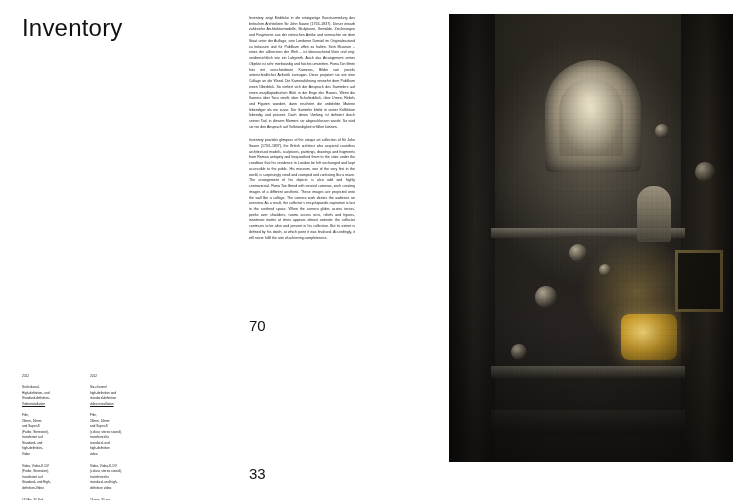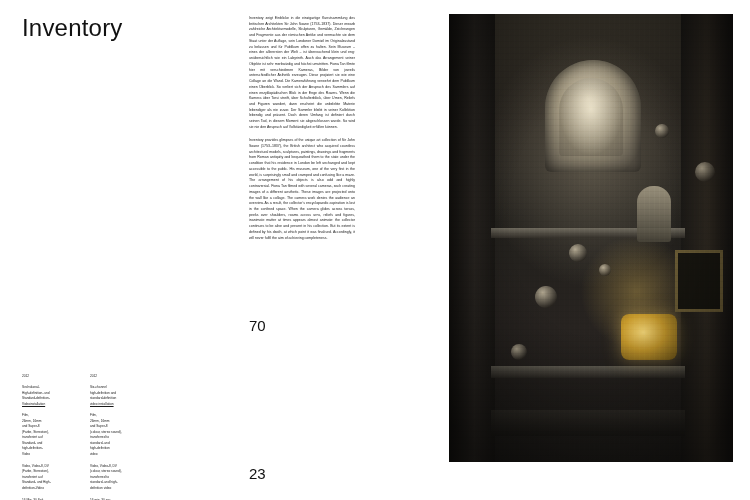--- a/index.html
+++ b/index.html
@@ -287,16 +287,16 @@
       <div class="band3"></div>
       <div class="blob" style="left:120px; top:230px; width:18px; height:18px;"></div>
       <div class="blob" style="left:150px; top:250px; width:12px; height:12px;"></div>
       <div class="blob" style="left:86px; top:272px; width:22px; height:22px;"></div>
       <div class="blob" style="left:62px; top:330px; width:16px; height:16px;"></div>
       <div class="blob" style="left:246px; top:148px; width:20px; height:20px;"></div>
       <div class="blob" style="left:206px; top:110px; width:14px; height:14px;"></div>
       <div class="texture"></div>
       <div class="vignette"></div>
     </div>
-    <div class="folio" style="left:-126px; bottom:18px;">23</div>
+    <div class="folio" style="left:-126px; bottom:18px;">33</div>
   </div>
 
 </div>
 
 </body></html>

